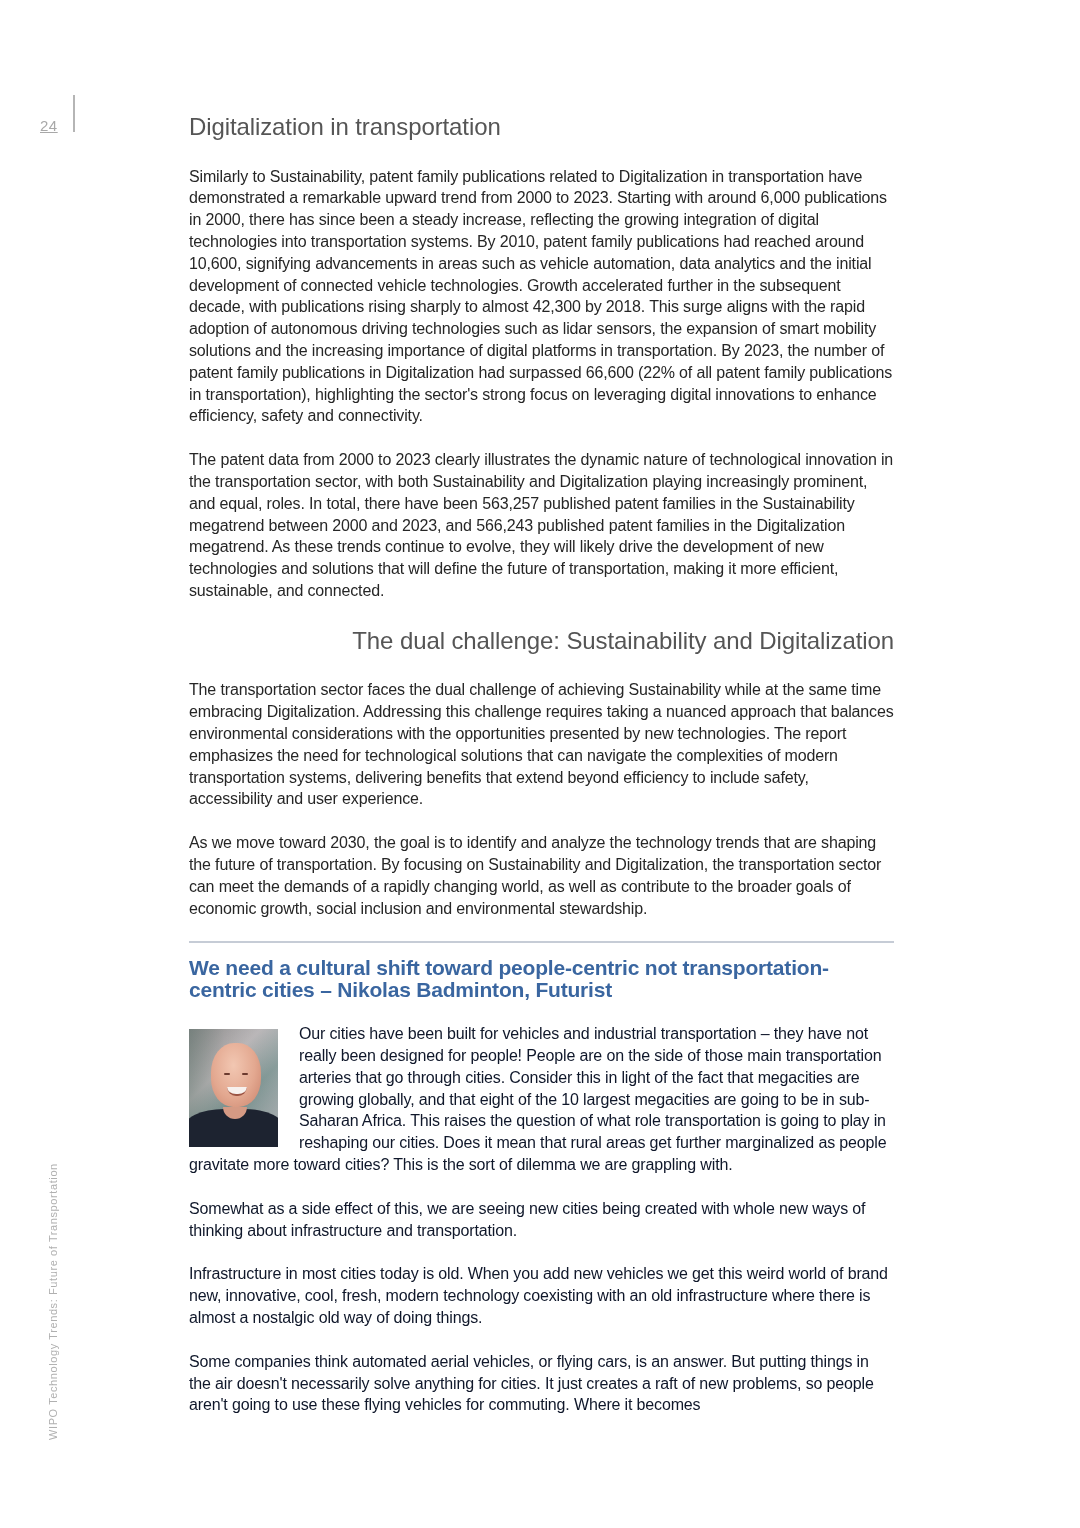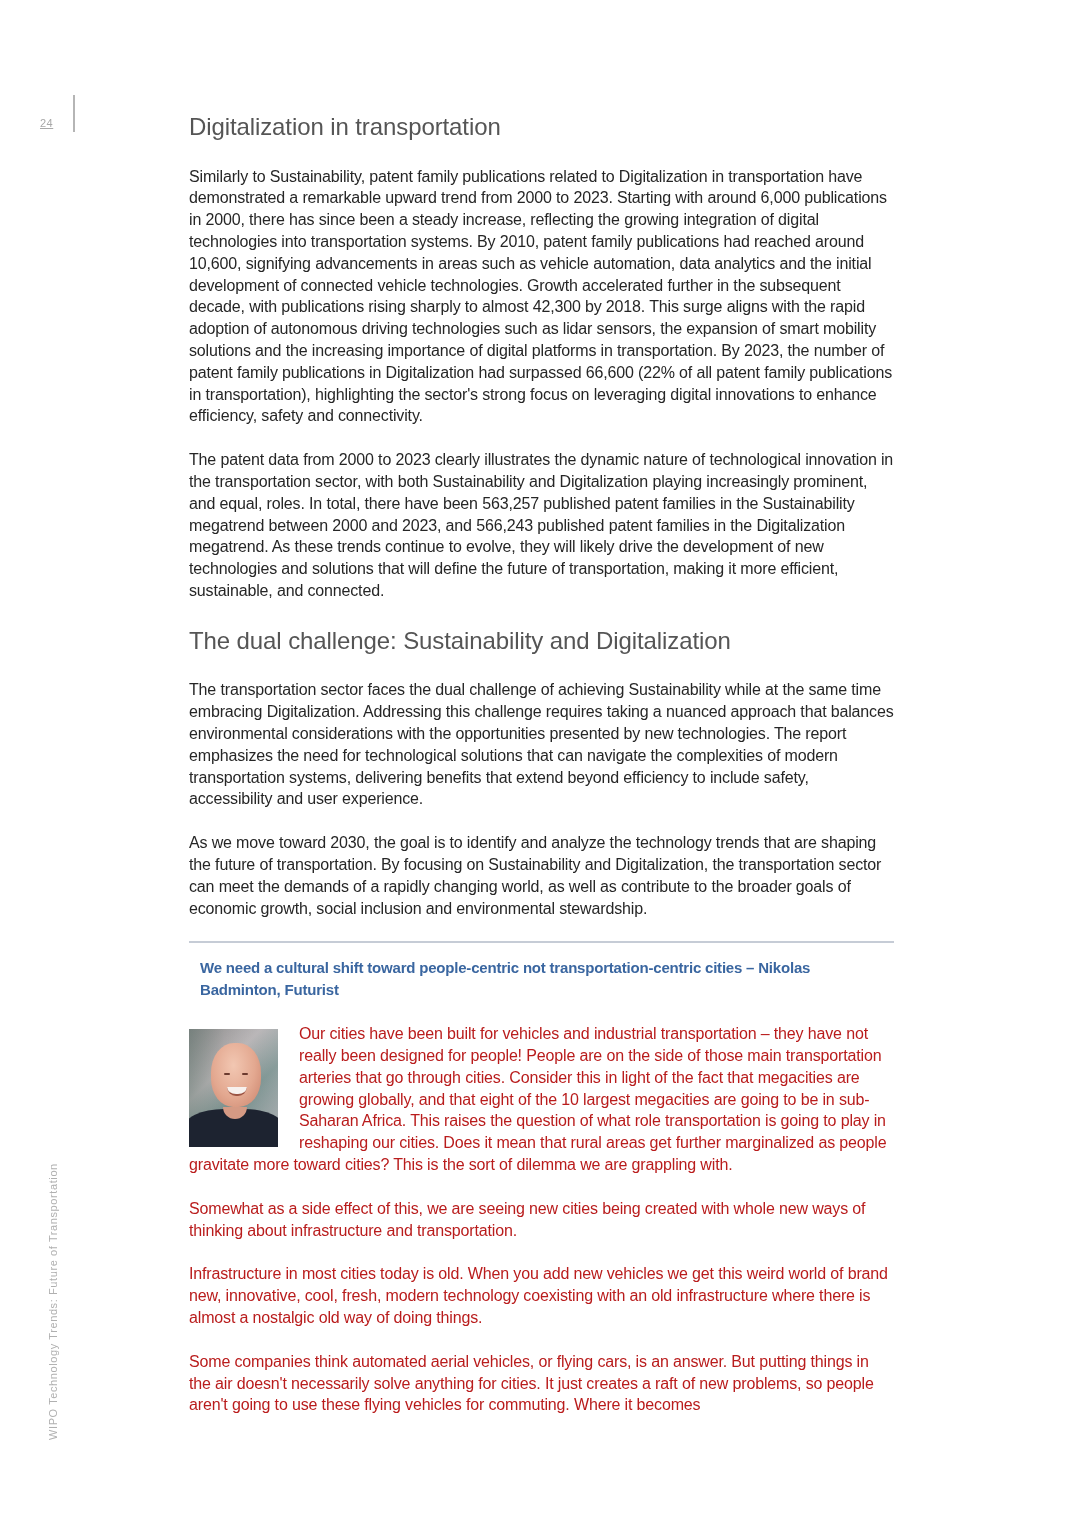--- a/index.html
+++ b/index.html
@@ -12,21 +12,21 @@
       height: 1528px;
       position: relative;
       overflow: hidden;
       font-family: "Liberation Sans", "DejaVu Sans", sans-serif;
       color: #2b2b2b;
     }
     .page-number {
       position: absolute;
       left: 40px;
       top: 117px;
-      font-size: 11px;
+      font-size: 15px;
       color: #a8a8a8;
       letter-spacing: 0.5px;
       text-decoration: underline;
     }
     .page-rule {
       position: absolute;
       left: 73px;
       top: 95px;
       width: 2px;
       height: 37px;
@@ -59,37 +59,38 @@
     }
     .para {
       font-size: 16px;
       line-height: 21.8px;
       margin: 0 0 22px 0;
       color: #262626;
       letter-spacing: -0.15px;
     }
     .heading-2 {
       margin-top: 6px;
+      text-align: right;
     }
     .separator {
       height: 2px;
       background: #c6ccd6;
       margin: 16px 0 14px 0;
       width: 705px;
     }
     .quote-title {
-      font-size: 15px;
+      font-size: 21px;
       font-weight: bold;
       color: #3a66a0;
       line-height: 22px;
-      margin: 0 0 22px 11px;
+      margin: 0 0 22px 0;
       letter-spacing: -0.2px;
     }
     .quote-body .para {
-      color: #b91c1c;
+      color: #0f172a;
     }
     .portrait {
       float: left;
       width: 89px;
       height: 118px;
       margin: 6px 21px 2px 0;
       position: relative;
       overflow: hidden;
       background: linear-gradient(135deg, #8a8a8a 0%, #b7b3b4 35%, #6e8a86 60%, #a7a7aa 100%);
     }

